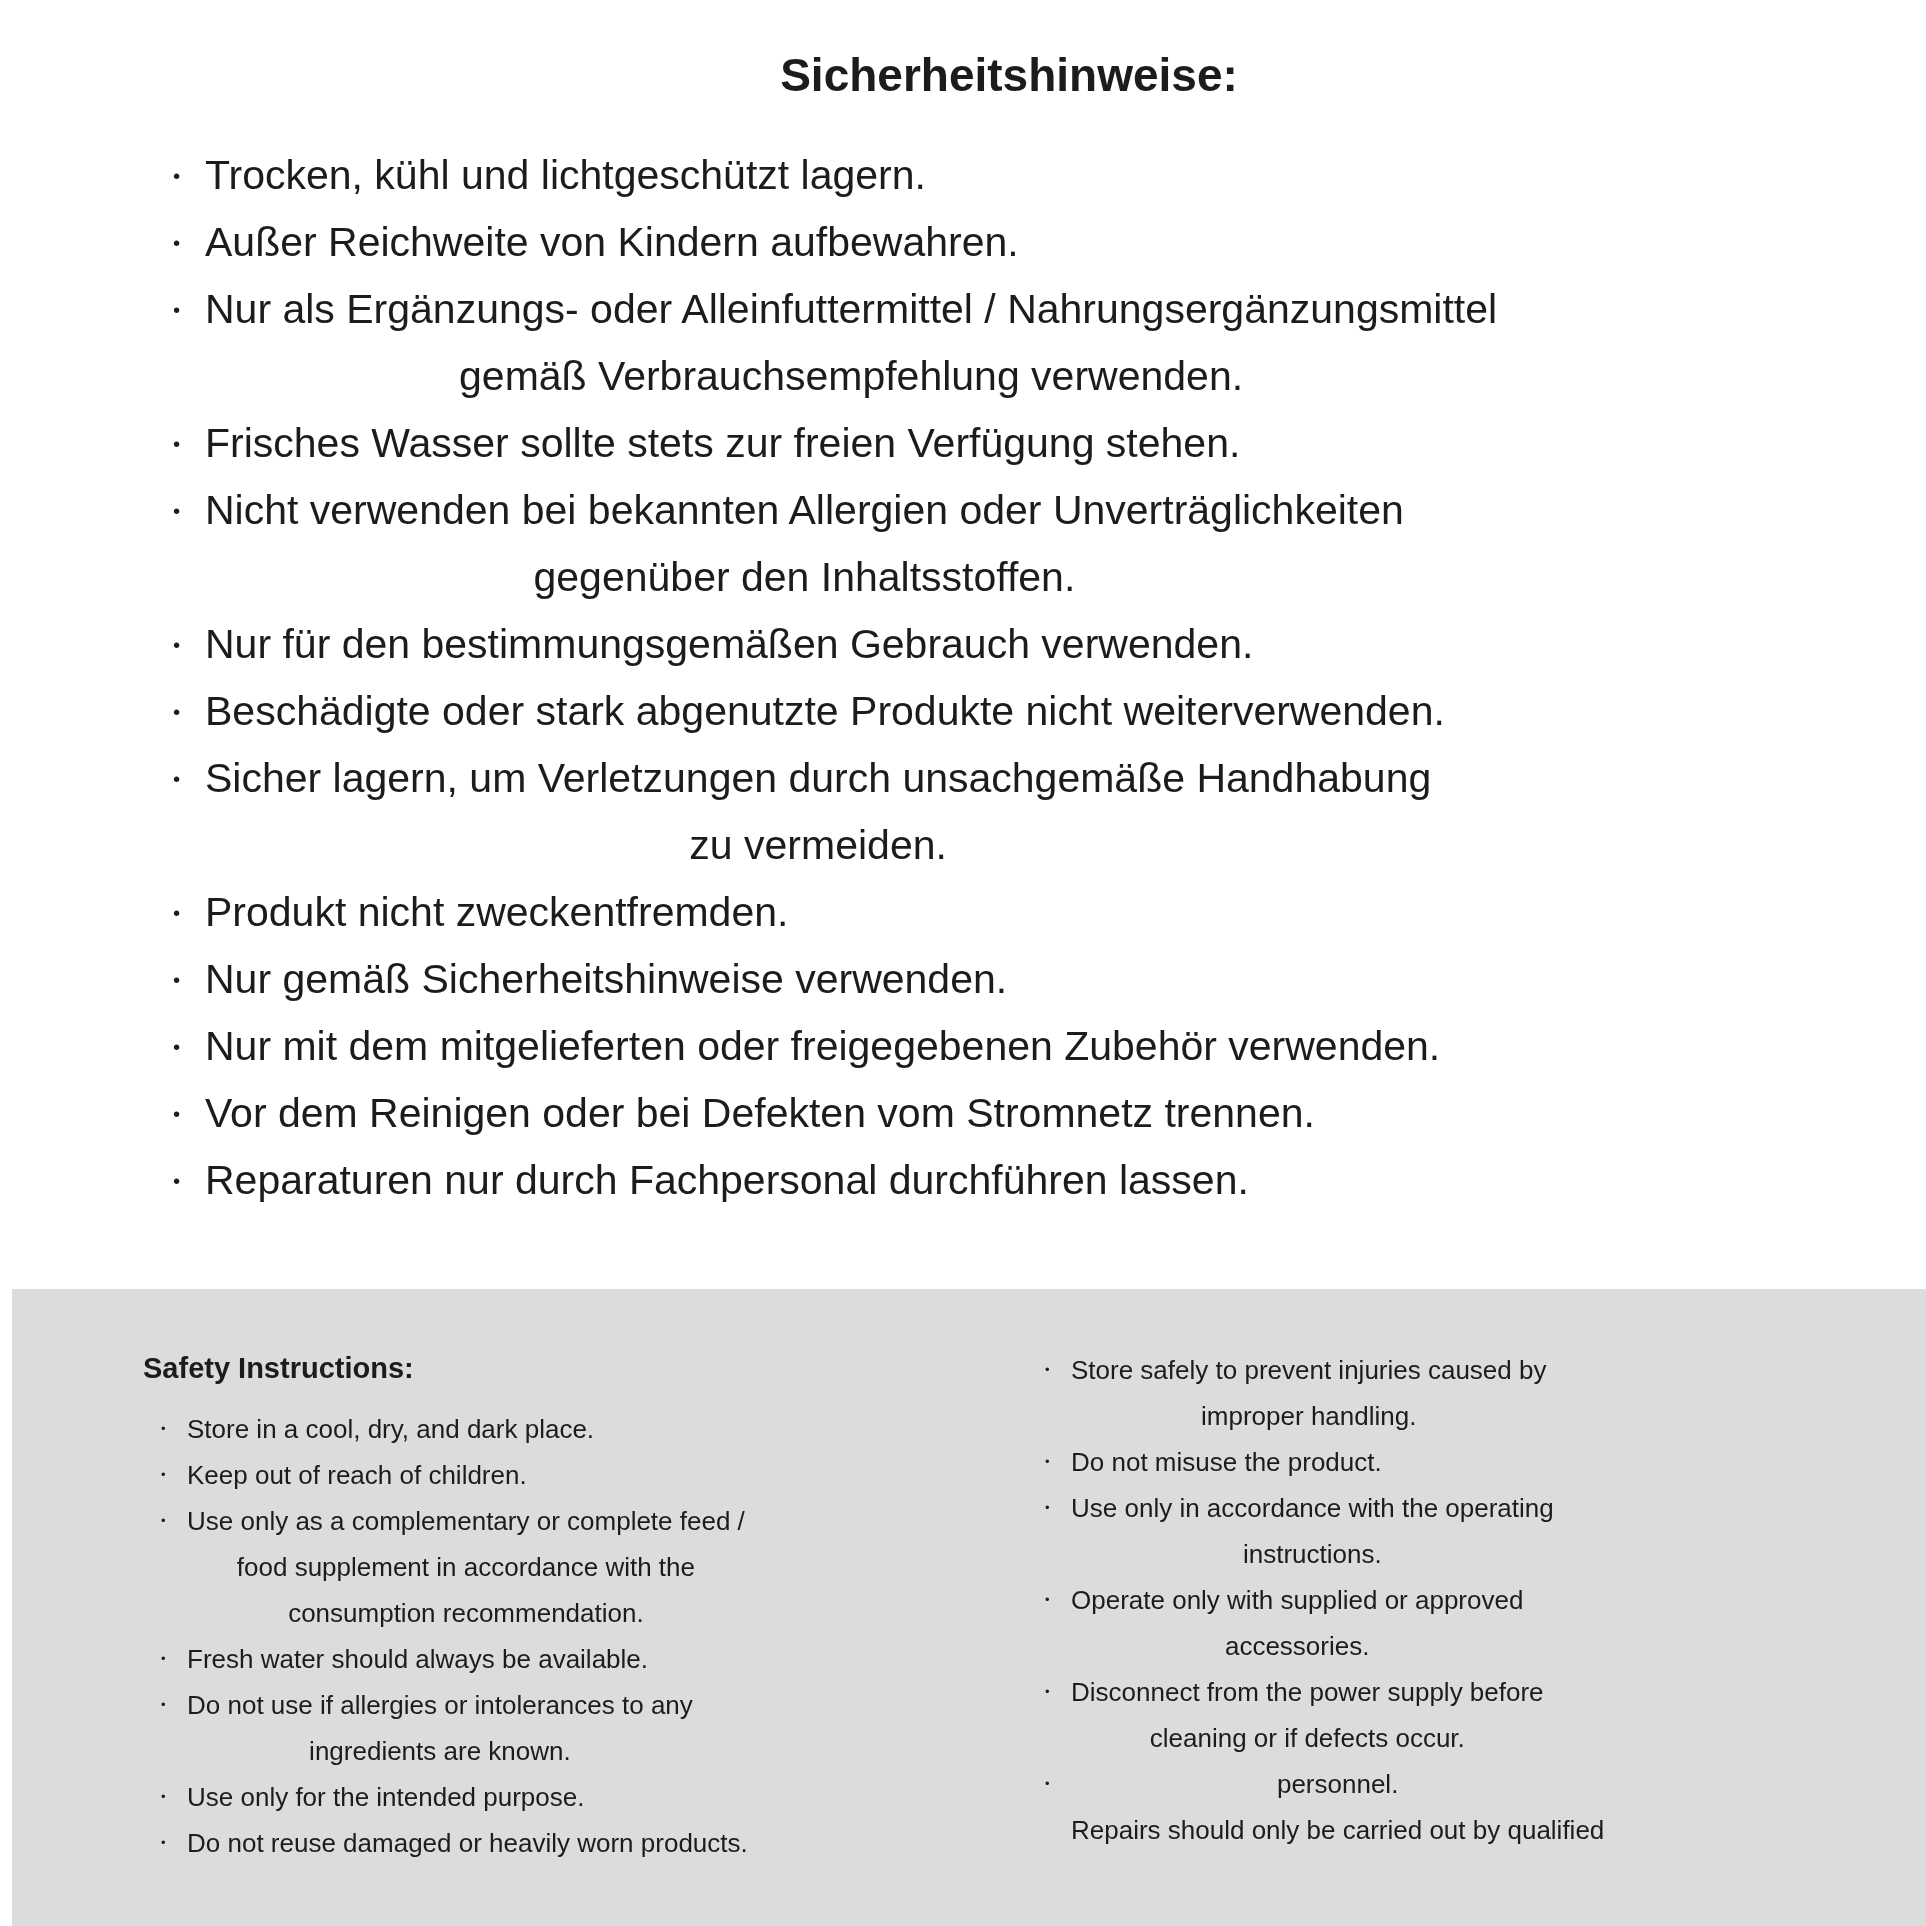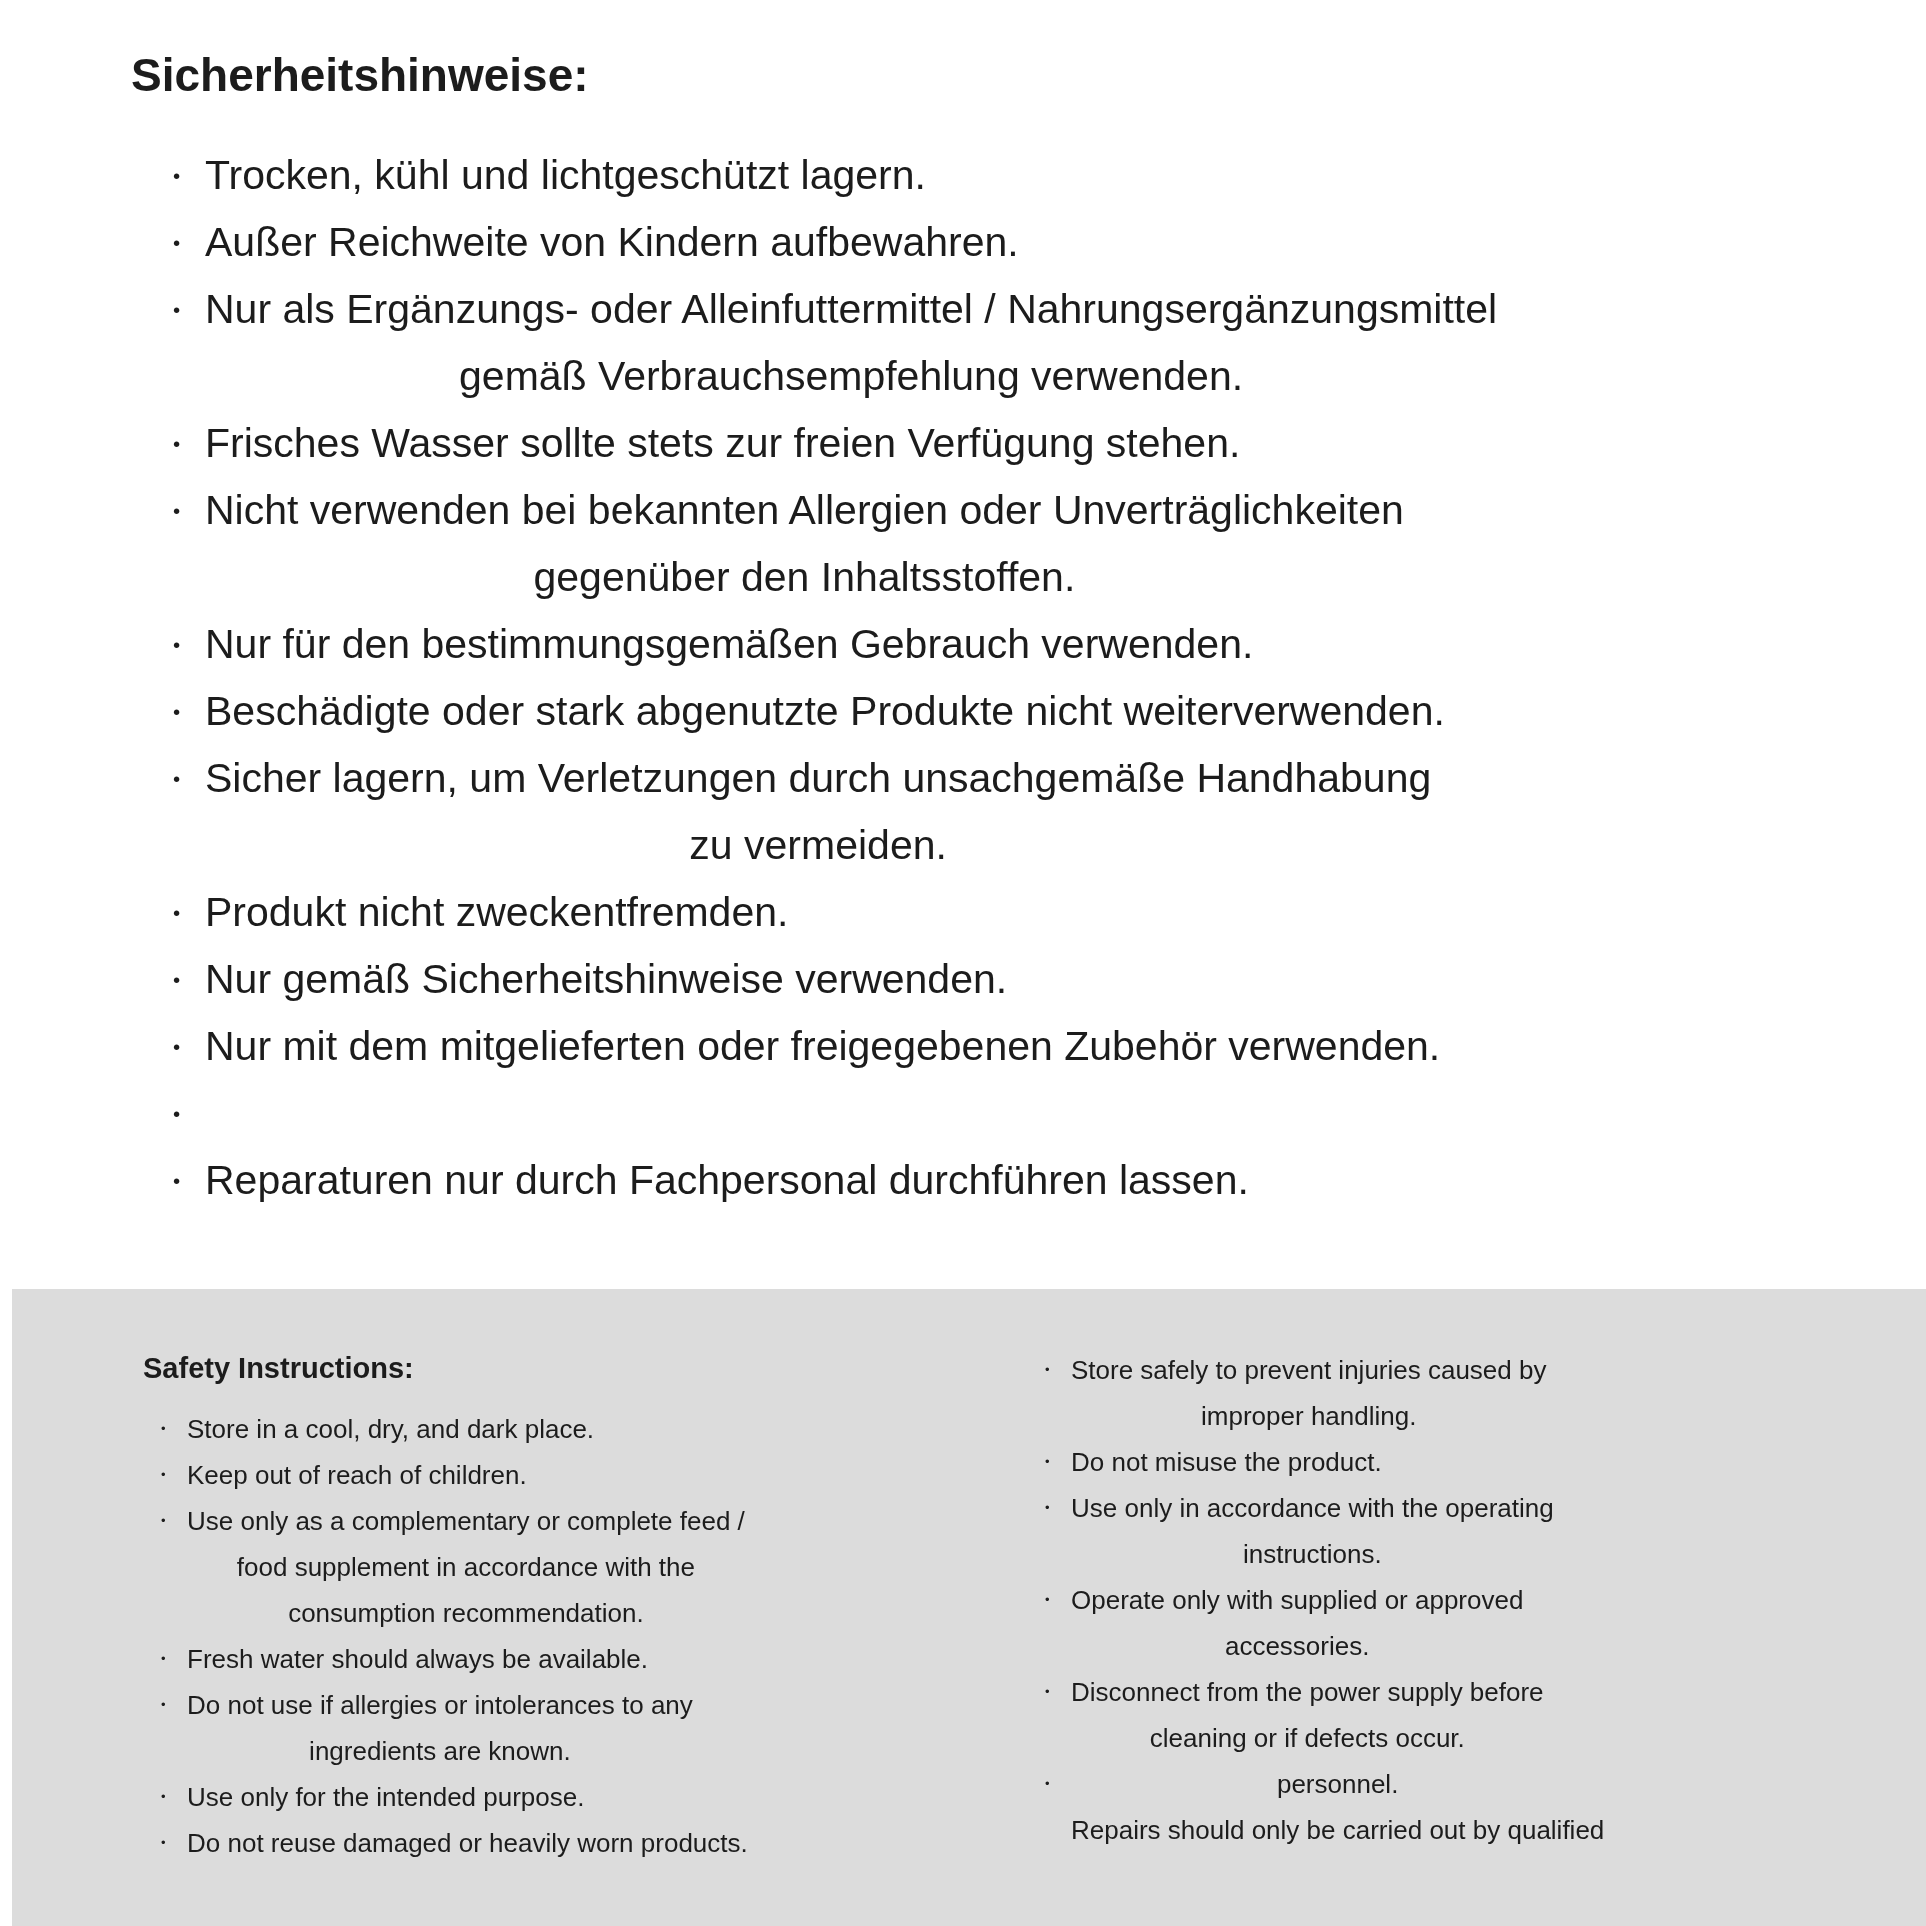--- a/index.html
+++ b/index.html
@@ -12,21 +12,21 @@
     width:1926px;height:1926px;
     background:var(--page-bg);
     color:var(--text);
     font-family:"Liberation Sans","DejaVu Sans",sans-serif;
     overflow:hidden;
   }
   .page{position:relative;width:1926px;height:1926px;}
 
   
   .de{position:absolute;left:131px;top:49px;right:39px;}
-  .de-title{font-size:46px;font-weight:700;margin:0;line-height:1.15;}
+  .de-title{font-size:46px;font-weight:700;margin:0;line-height:1.15;text-align:center;}
   .de-list{margin-top:40px;font-size:41px;line-height:67px;}
   .de-list .bullet{flex:0 0 32px;margin-left:42px;font-size:0.5em;line-height:67px;}
 
   
   .panel{
     position:absolute;left:12px;top:1289px;width:1926px;height:638px;
     background:var(--panel-bg);
   }
   .col{position:absolute;}
   .col-left{left:131px;top:62px;}
@@ -112,20 +112,23 @@
           </div>
         </div>
         <div class="item">
           <span class="bullet">•</span>
           <div class="lines">
             <div class="line">Nur mit dem mitgelieferten oder freigegebenen Zubehör verwenden.</div>
           </div>
         </div>
         <div class="item">
           <span class="bullet">•</span>
+          <div class="lines">
+            <div class="line">Vor dem Reinigen oder bei Defekten vom Stromnetz trennen.</div>
+          </div>
         </div>
         <div class="item">
           <span class="bullet">•</span>
           <div class="lines">
             <div class="line">Reparaturen nur durch Fachpersonal durchführen lassen.</div>
           </div>
         </div>
       </div>
   </section>
 

